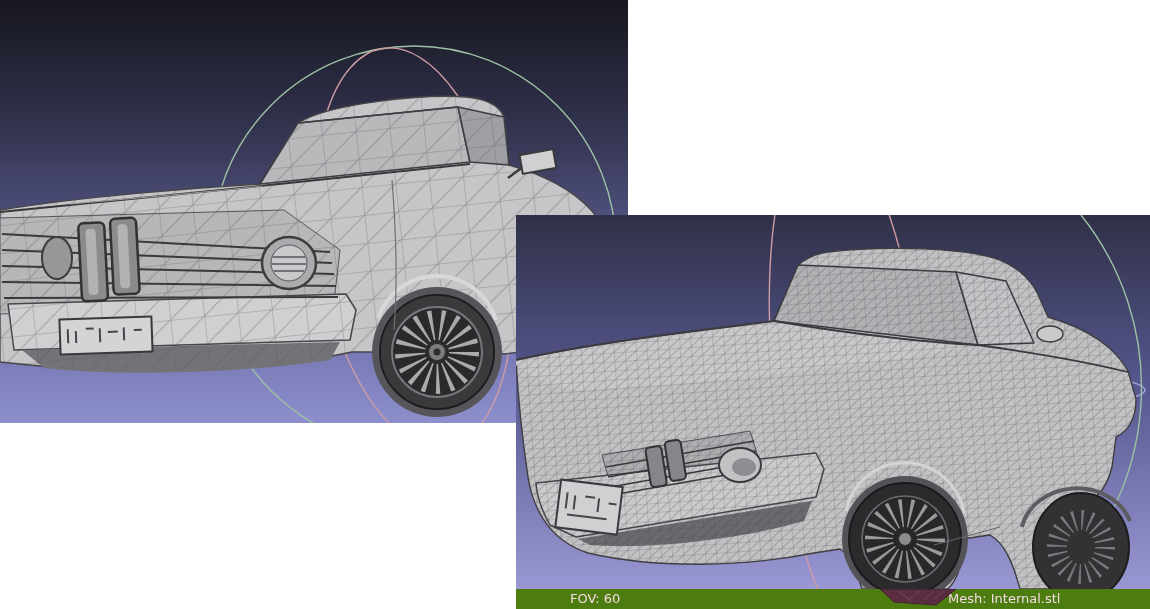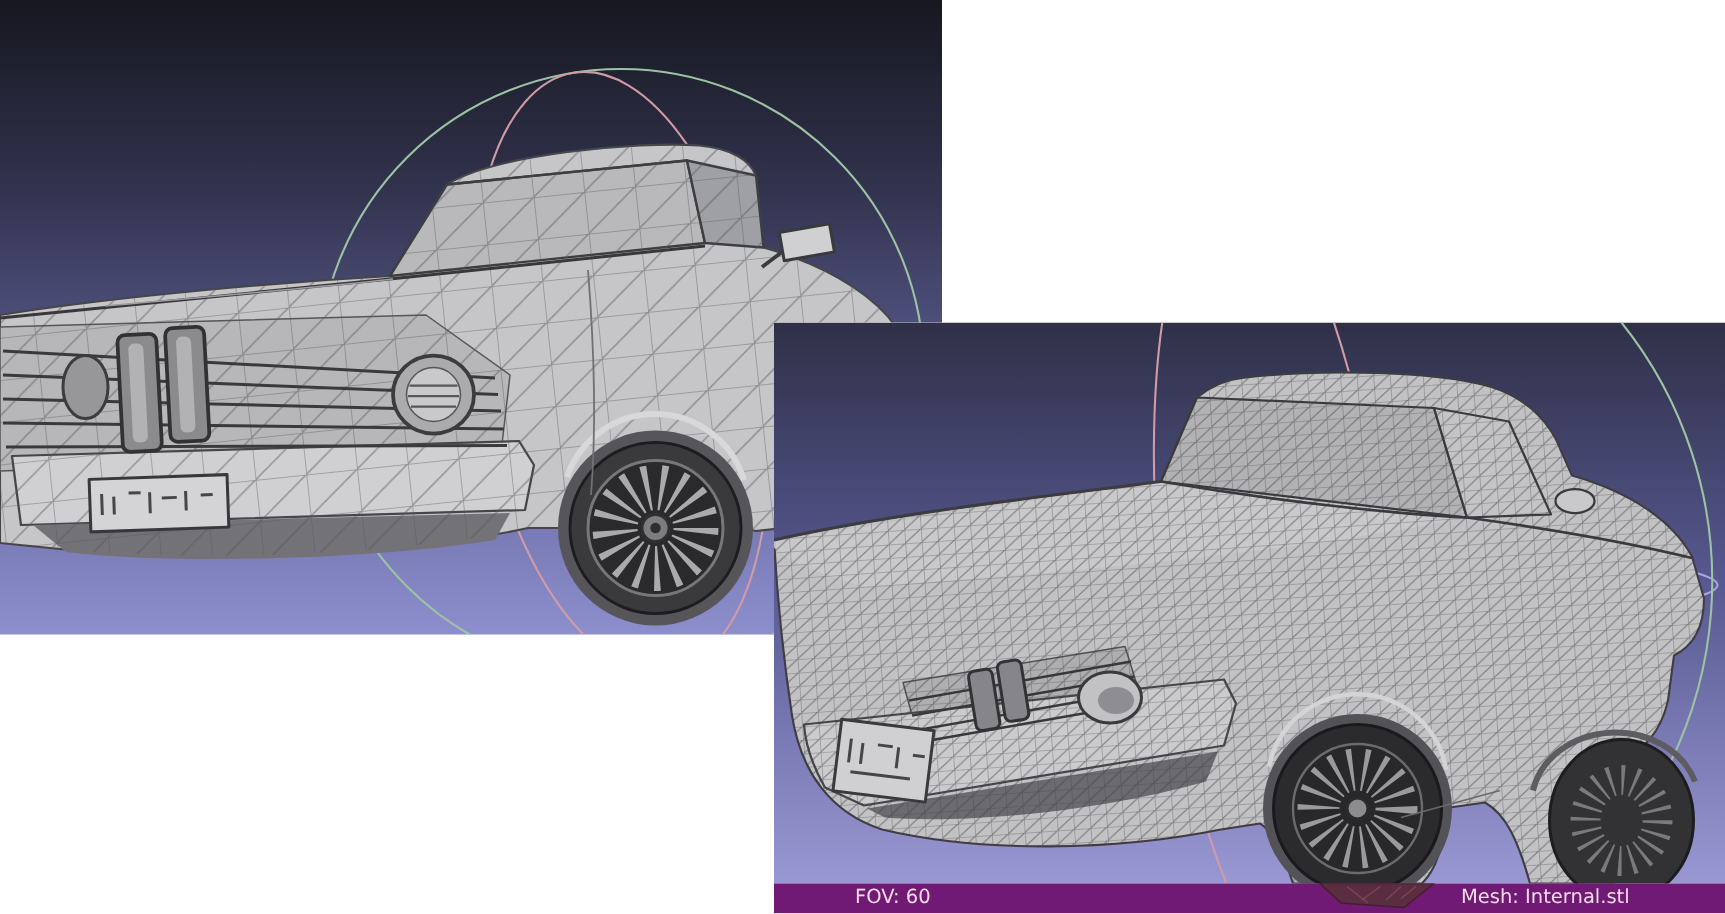--- a/index.html
+++ b/index.html
@@ -5,24 +5,24 @@
   html,body{margin:0;padding:0}
   body{width:1150px;height:609px;background:#ffffff;position:relative;overflow:hidden;
        font-family:"DejaVu Sans","Liberation Sans",sans-serif}
   .vp{position:absolute;overflow:hidden}
   #vpL{left:0;top:0;width:628px;height:423px;z-index:1;
        background:linear-gradient(180deg,#16171f 0%,#32334e 30%,#65669f 68%,#8d8fcd 100%)}
   #vpR{left:516px;top:215px;width:634px;height:394px;z-index:2;background:#ffffff}
   #glR{position:absolute;left:0;top:0;width:634px;height:374px;
        background:linear-gradient(180deg,#2f3047 0%,#575890 46%,#9a98d4 100%)}
   svg{position:absolute;left:0;top:0;display:block}
-  #statusbar{position:absolute;left:0;bottom:0;width:634px;height:20px;background:#701a75;
+  #statusbar{position:absolute;left:0;bottom:0;width:634px;height:20px;background:#4d7c0f;
              color:#f3dce6;font-size:13px;line-height:20px;white-space:nowrap}
   #fovlbl{position:absolute;left:54px;top:0}
-  #meshlbl{position:absolute;left:458px;top:0}
+  #meshlbl{position:absolute;left:432px;top:0}
   #blob{position:absolute;left:868px;top:589px;z-index:3}
 </style>
 </head>
 <body>
 
 <div id="vpL" class="vp">
  <svg width="628" height="423" viewBox="0 0 628 423">
   <defs>
     <pattern id="meshC" width="34" height="28" patternUnits="userSpaceOnUse" patternTransform="rotate(-6)">
       <path d="M0,0H34M0,0V28M34,0L0,28" stroke="#55555a" stroke-width="1" fill="none"></path>

